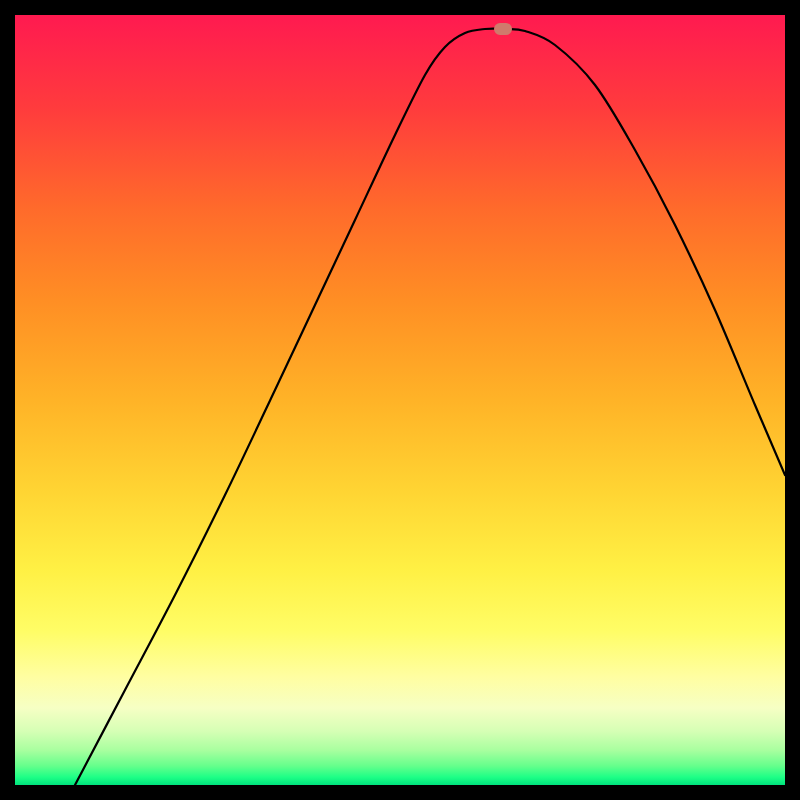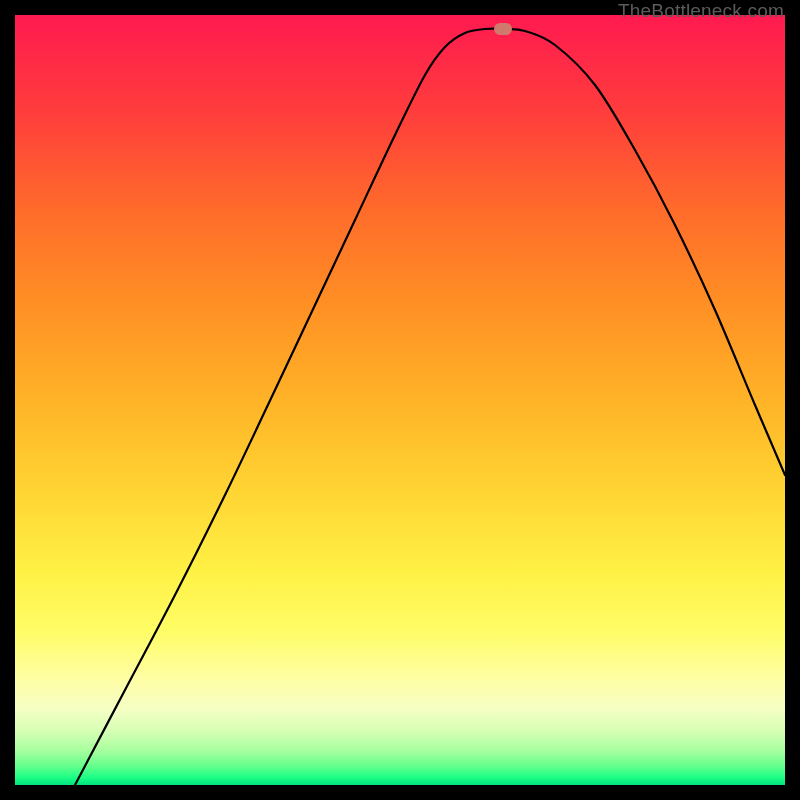--- a/index.html
+++ b/index.html
@@ -76,15 +76,14 @@
   <div class="plot-area">
 
     <svg class="curve" viewBox="0 0 770 770" preserveAspectRatio="none">
       <path id="curve-path" d="M 60 770 C 68.3 754.2, 93.3 706.7, 110.0 675.0 C 126.7 643.3, 143.3 612.5, 160.0 580.0 C 176.7 547.5, 193.3 514.2, 210.0 480.0 C 226.7 445.8, 245.0 406.7, 260.0 375.0 C 275.0 343.3, 286.7 318.3, 300.0 290.0 C 313.3 261.7, 326.7 233.3, 340.0 205.0 C 353.3 176.7, 368.3 144.2, 380.0 120.0 C 391.7 95.8, 401.7 74.7, 410.0 60.0 C 418.3 45.3, 423.3 39.0, 430.0 32.0 C 436.7 25.0, 443.3 21.0, 450.0 18.0 C 456.7 15.0, 463.3 14.7, 470.0 14.0 C 476.7 13.3, 483.3 13.7, 490.0 14.0 C 496.7 14.3, 501.7 13.3, 510.0 16.0 C 518.3 18.7, 528.3 21.0, 540.0 30.0 C 551.7 39.0, 566.7 52.5, 580.0 70.0 C 593.3 87.5, 606.7 111.7, 620.0 135.0 C 633.3 158.3, 646.7 183.3, 660.0 210.0 C 673.3 236.7, 686.7 265.0, 700.0 295.0 C 713.3 325.0, 728.3 362.5, 740.0 390.0 C 751.7 417.5, 765.0 448.3, 770.0 460.0 " fill="none" stroke="#000000" stroke-width="2.2" stroke-linecap="round"></path>
     </svg>
 
     <div class="marker" id="marker-dot" style="left: 488px; top: 14px; background: rgb(207, 122, 108);"></div>
 
   </div>
 
-  <div class="watermark">TheBottleneck.com</div>
 
 </div>
 
 </body></html>

